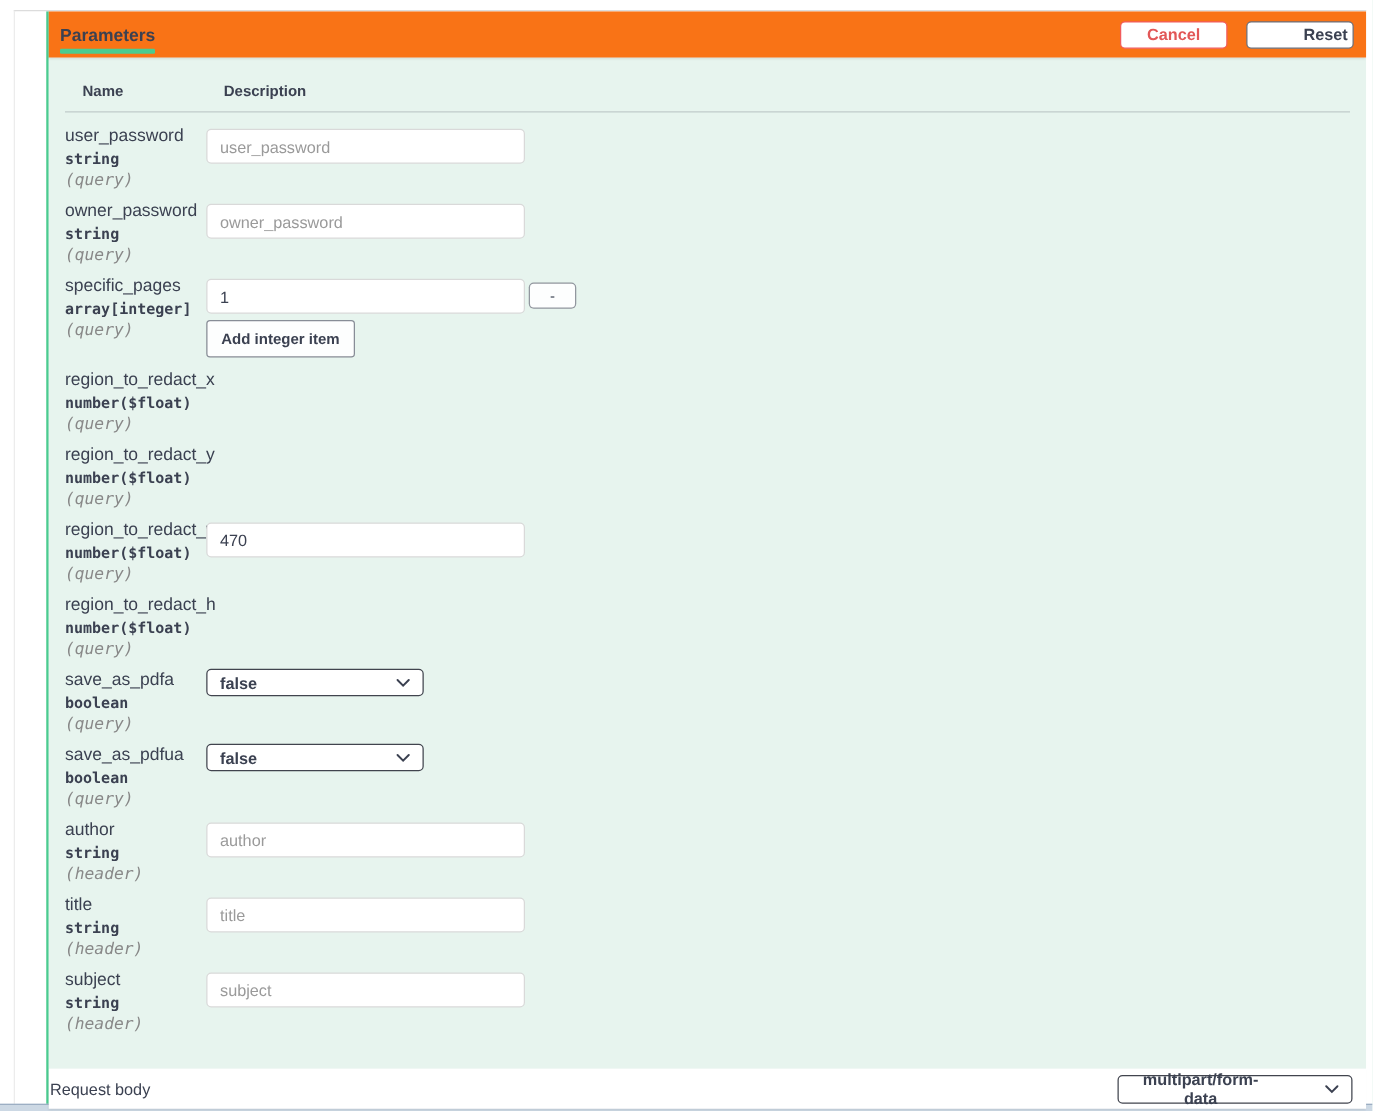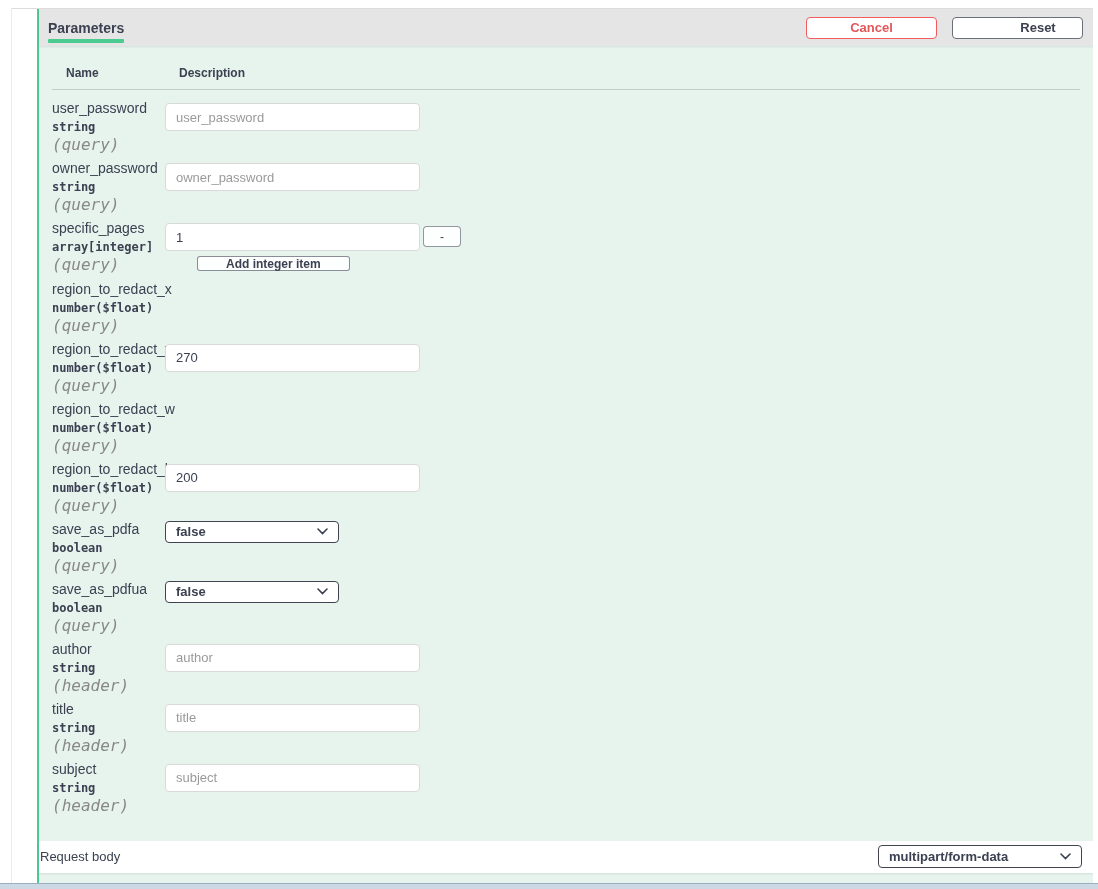--- a/index.html
+++ b/index.html
@@ -16,38 +16,38 @@
     border-top:1px solid #dcdcdc;border-left:1px solid #ececec;
     background:#ffffff;padding-left:25px;overflow:hidden;
   }
   .opblock{
     border-left:2px solid #4bcb90;
     min-height:100%;
     box-sizing:border-box;
   }
   
   .section-header{
-    height:37px;background:#e5e5e5;
+    height:37px;background:#f97316;
     display:flex;align-items:center;justify-content:space-between;
     padding-right:10px;
     box-shadow:0 1px 2px rgba(0,0,0,.09);
     position:relative;z-index:2;
   }
   .tab{
     margin-left:9px;height:100%;display:flex;align-items:center;
     font-size:14px;font-weight:700;color:#3b4151;position:relative;
     cursor:pointer;
   }
   .tab::after{
     content:"";position:absolute;left:0;bottom:3px;height:4px;width:100%;
     background:#4bcb90;border-radius:1px;
   }
   .hdr-actions{display:flex;align-items:center;}
   .btn{
-    width:131px;height:22px;border-radius:4px;background:#fff;
+    width:86px;height:22px;border-radius:4px;background:#fff;
     display:flex;align-items:center;justify-content:center;
     font-size:13px;font-weight:700;cursor:pointer;box-sizing:border-box;
     font-family:"Liberation Sans", sans-serif;
   }
   .btn-cancel{border:1px solid #f25c5c;color:#e25757;margin-right:15px;}
   .btn-reset{border:1px solid #6b6f7a;color:#3b4151;padding-left:41px;}
   
   .green{background:#e7f4ee;}
   .params-wrap{padding:20px 13px 22px 13px;}
   .table-head{
@@ -59,58 +59,58 @@
   
   .param-row{display:flex;padding-top:2px;margin-bottom:7px;}
   .param-meta{width:113px;flex:none;}
   .param-name{font-size:14px;line-height:17px;color:#3b4151;}
   .param-type{
     font-family:"DejaVu Sans Mono","Liberation Mono",monospace;
     font-size:12px;line-height:13px;margin-top:4px;color:#3b4151;font-weight:700;
   }
   .param-in{
     font-family:"DejaVu Sans Mono","Liberation Mono",monospace;
-    font-size:16px;line-height:13px;margin-top:4px;color:#888;font-style:italic;
+    font-size:13px;line-height:13px;margin-top:4px;color:#888;font-style:italic;
   }
   .param-control{flex:1;}
   .text-input{
     width:255px;height:28px;box-sizing:border-box;margin-top:3px;
     border:1px solid #d9d9d9;border-radius:4px;background:#fff;
     padding:0 10px;font-size:13px;color:#3b4151;outline:none;
     font-family:"Liberation Sans", sans-serif;
   }
   .text-input::placeholder{color:#9a9a9a;}
   .ctl-array .arr-line{display:flex;align-items:flex-start;}
   .btn-minus{
     width:38px;height:21px;margin-left:3px;margin-top:6px;
     border:1px solid rgba(59,65,81,.55);border-radius:4px;background:#fdfefe;
     font-size:12px;color:#3b4151;display:flex;align-items:center;justify-content:center;
     cursor:pointer;box-sizing:border-box;
   }
   .btn-add{
-    margin-top:5px;height:15px;padding:0 28px;display:inline-flex;align-items:center;
+    margin-top:5px;height:30px;padding:0 11px;display:inline-flex;align-items:center;
     border:1px solid rgba(59,65,81,.6);border-radius:3px;background:#fdfefe;
-    font-size:12px;font-weight:700;color:#3b4151;cursor:pointer;box-sizing:border-box;margin-left:32px;
+    font-size:12px;font-weight:700;color:#3b4151;cursor:pointer;box-sizing:border-box;
   }
   .fake-select{
     width:174px;height:22px;box-sizing:border-box;
     border:1px solid #41444e;border-radius:4px;background:#fff;
     display:flex;align-items:center;justify-content:space-between;
     padding:0 10px;font-size:13px;font-weight:700;color:#3b4151;cursor:pointer;gap:38px;
   }
   .chev{flex:none;margin-left:6px;}
   
   .rb-header{
     height:32px;background:#ffffff;
     display:flex;align-items:center;justify-content:space-between;
     padding:0 11px 0 1px;
     box-shadow:0 1px 2px rgba(0,0,0,.09);position:relative;z-index:2;
     font-size:13px;color:#3b4151;
   }
-  .rb-select{width:204px;height:23px;}
+  .rb-select{width:188px;height:23px;text-align:center;}
   .rb-body{height:69px;padding:35px 13px 0 13px;box-sizing:content-box;}
   
   .bottom-strip{
     position:absolute;left:0;top:883px;width:1098px;height:6px;
     background:#ccd8e4;border-top:1px solid #9caec3;box-sizing:border-box;
   }
 </style>
 </head>
 <body>
 
@@ -185,47 +185,41 @@
       <div class="param-in">(query)</div>
     </div>
   </div>
 
   <div class="param-row">
     <div class="param-meta">
       <div class="param-name">region_to_redact_y</div>
       <div class="param-type">number($float)</div>
       <div class="param-in">(query)</div>
     </div>
-    <div class="param-control">
-      <div class="ctl-text">
-        <input class="text-input" type="text" value="270" style="">
-      </div>
-
-    </div>
   </div>
 
   <div class="param-row">
     <div class="param-meta">
       <div class="param-name">region_to_redact_w</div>
       <div class="param-type">number($float)</div>
       <div class="param-in">(query)</div>
     </div>
+    <div class="param-control">
+      <div class="ctl-text">
+        <input class="text-input" type="text" value="470" style="">
+      </div>
+
+    </div>
   </div>
 
   <div class="param-row">
     <div class="param-meta">
       <div class="param-name">region_to_redact_h</div>
       <div class="param-type">number($float)</div>
       <div class="param-in">(query)</div>
-    </div>
-    <div class="param-control">
-      <div class="ctl-text">
-        <input class="text-input" type="text" value="200" style="">
-      </div>
-
     </div>
   </div>
 
   <div class="param-row">
     <div class="param-meta">
       <div class="param-name">save_as_pdfa</div>
       <div class="param-type">boolean</div>
       <div class="param-in">(query)</div>
     </div>
     <div class="param-control">

